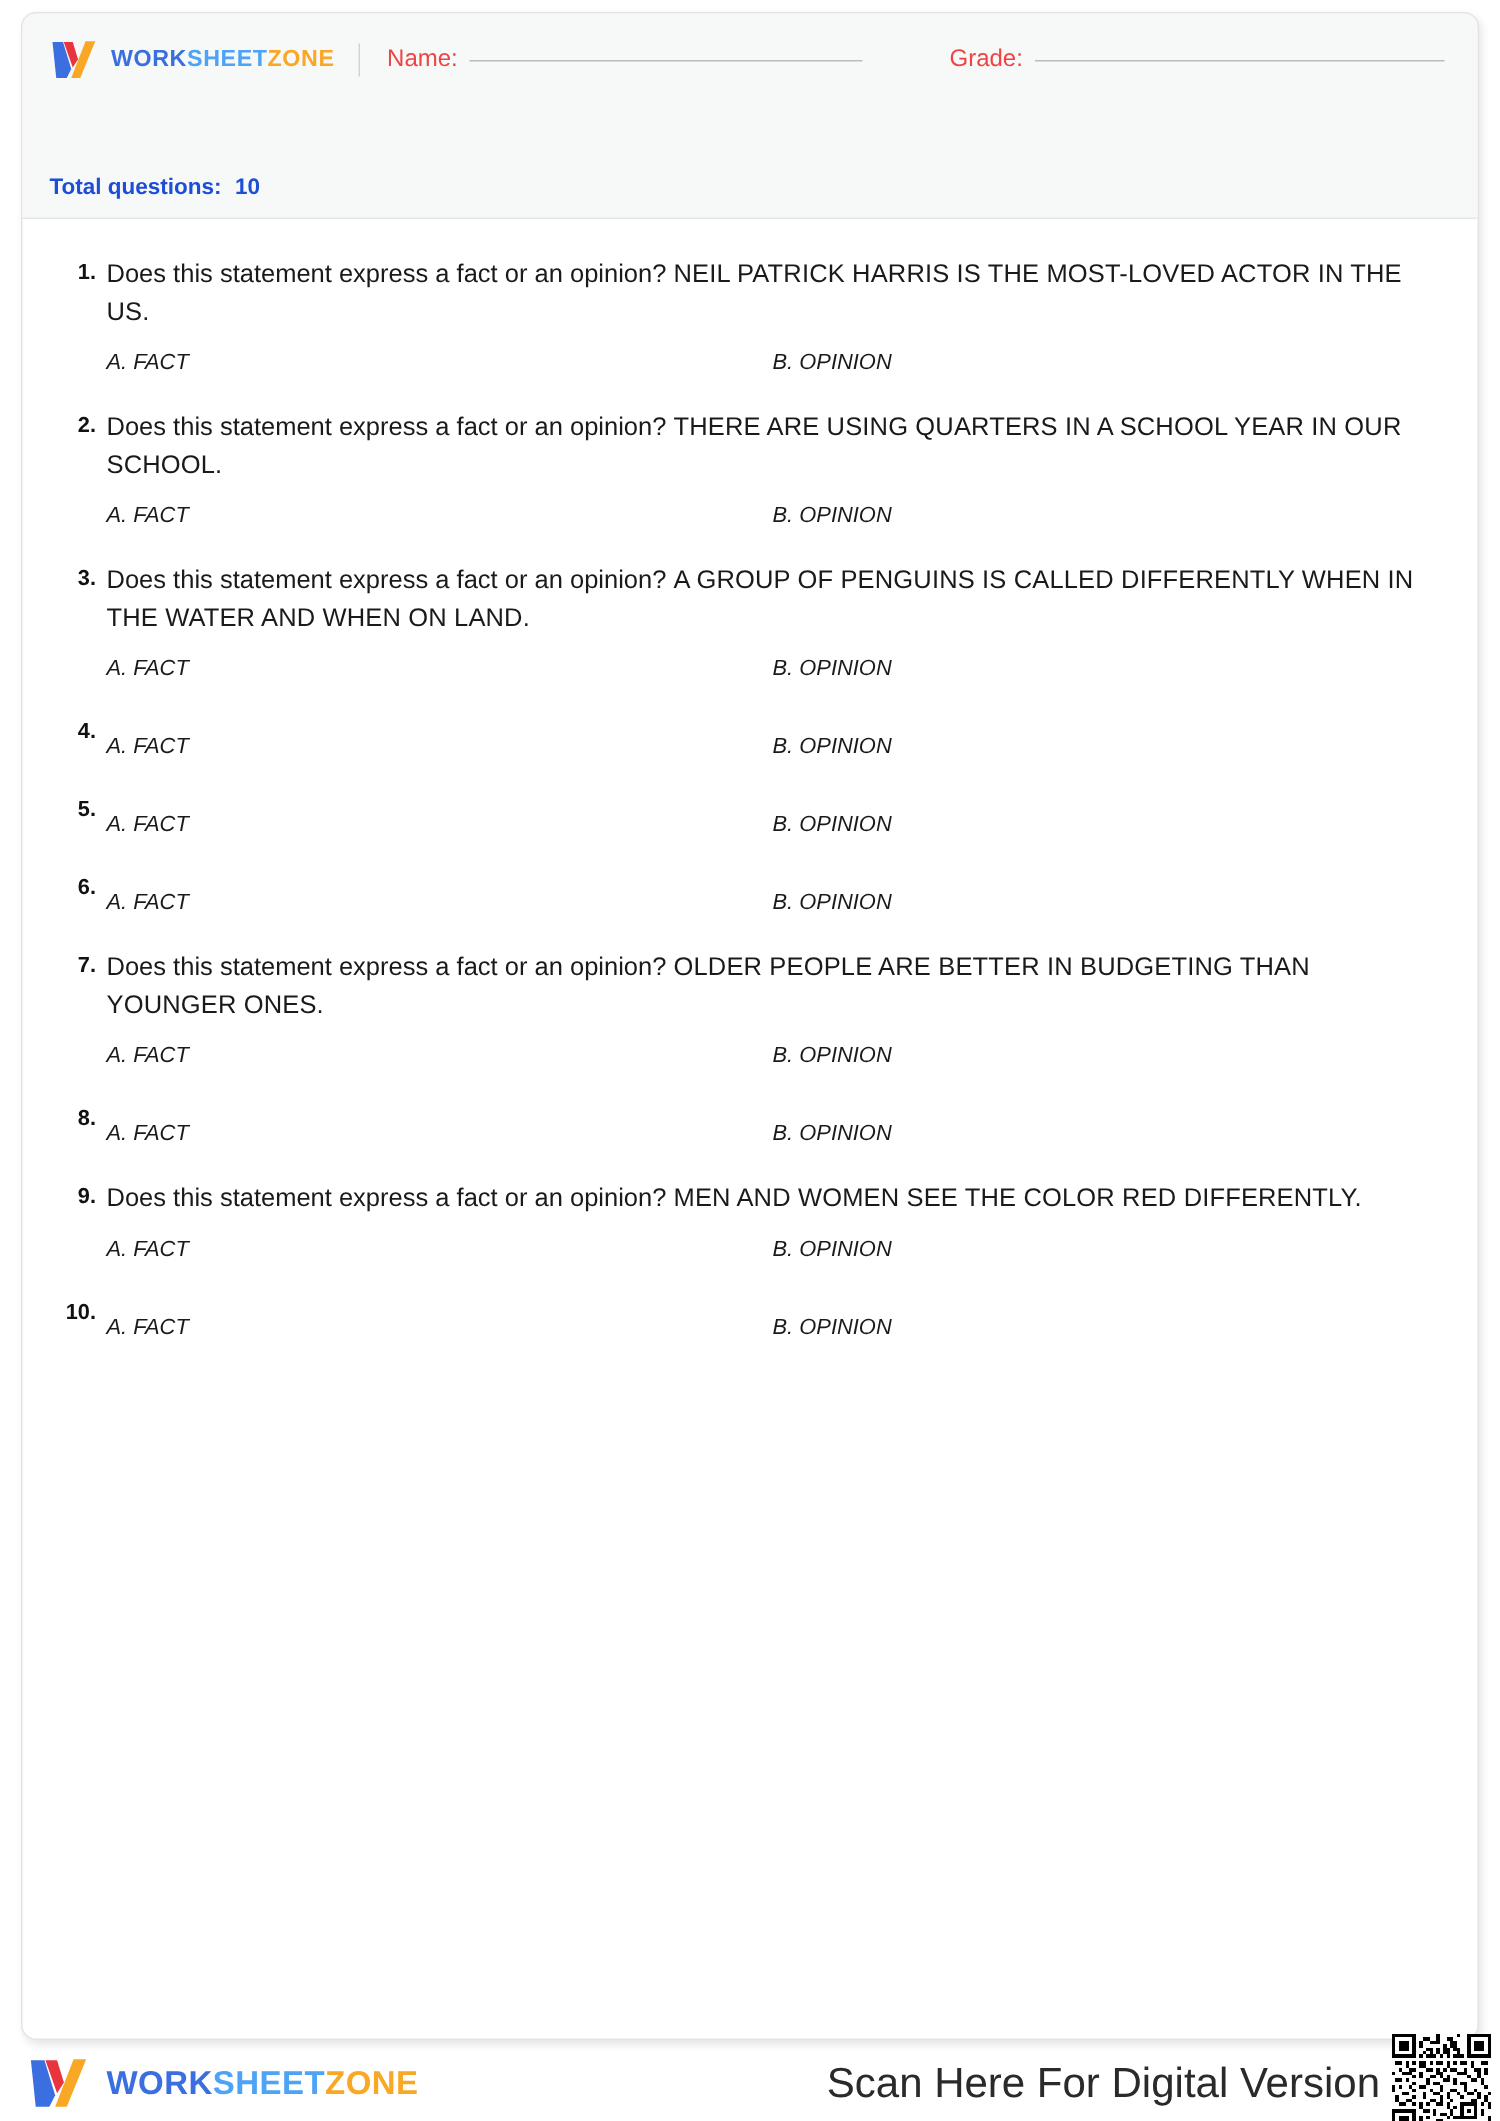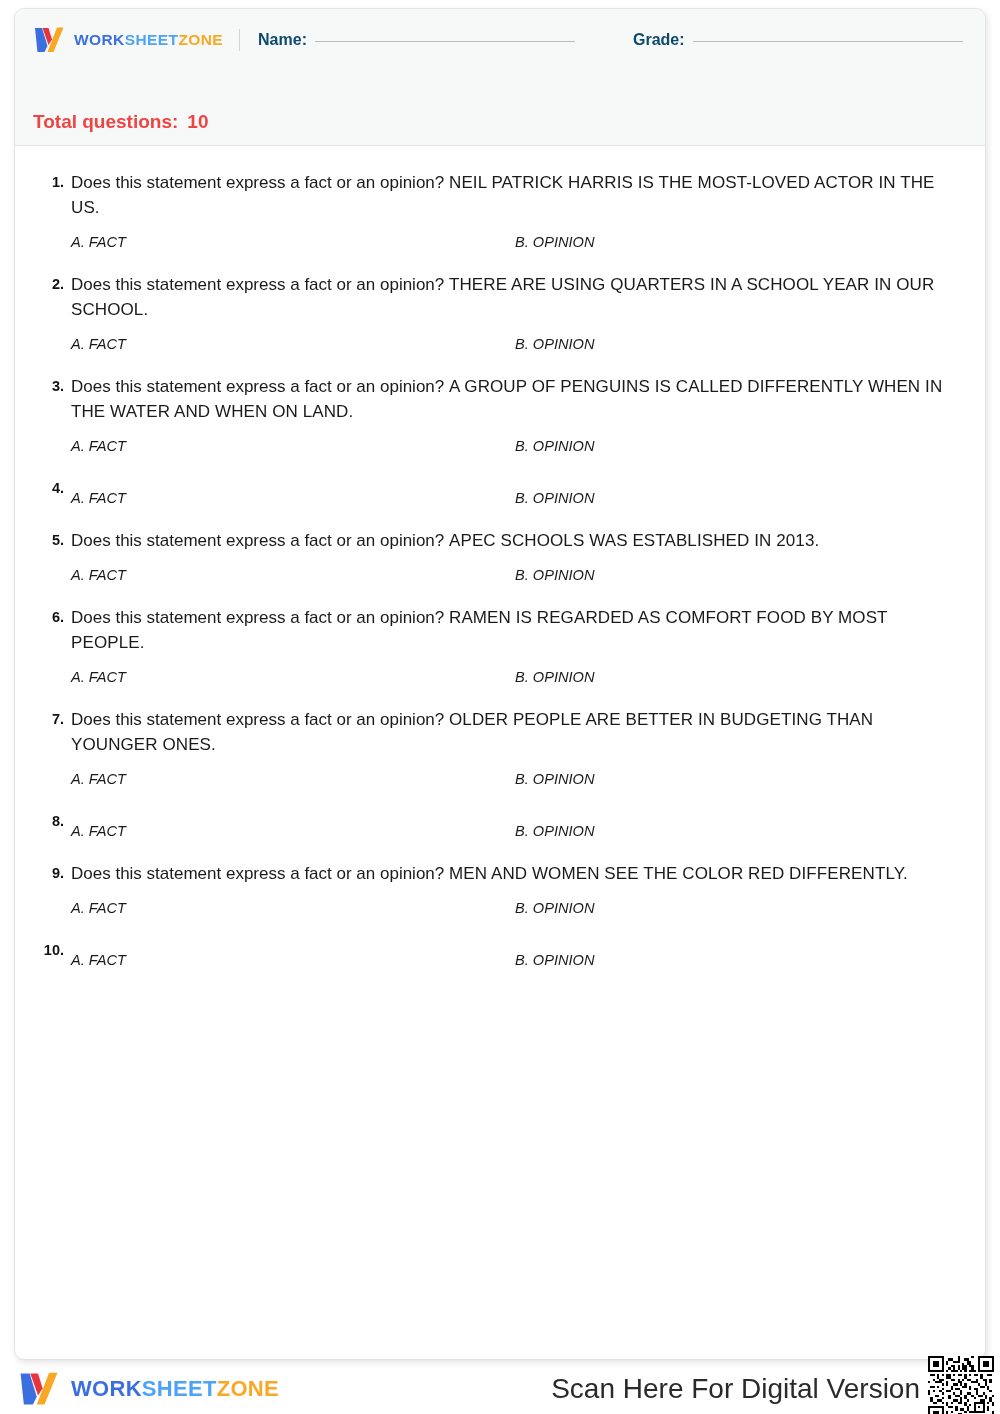--- a/index.html
+++ b/index.html
@@ -74,44 +74,44 @@
   }
 
   .field {
     display: flex;
     align-items: baseline;
     flex: 1 1 auto;
     min-width: 0;
   }
   .field-label {
     font-size: 16px;
-    font-weight: bold;
-    color: #0c4a6e;
+    font-weight: normal;
+    color: #ef4444;
     white-space: nowrap;
     margin-right: 8px;
     text-align: right;
   }
   .field-rule {
     flex: 1 1 auto;
     height: 1px;
     background: #b9bbbd;
     position: relative;
     top: -3px;
   }
   .field-name { max-width: 395px; }
   .field-grade { max-width: 330px; flex: 0 0 330px; margin-left: 58px; }
   .field-grade .field-rule { min-width: 240px; }
 
   .total-row {
     position: absolute;
     left: 18px;
     bottom: 12px;
-    font-size: 19px;
+    font-size: 15px;
     font-weight: bold;
-    color: #ef4444;
+    color: #1d4ed8;
   }
   .total-row .count { margin-left: 9px; }
 
   
   .body {
     padding: 24px 26px 0 26px;
   }
 
   .q {
     display: flex;
@@ -288,38 +288,30 @@
         <div class="q-options">
           <span class="opt-a">A. FACT</span>
           <span class="opt-b">B. OPINION</span>
         </div>
       </div>
     </div>
 
     <div class="q">
       <div class="q-num">5.</div>
       <div class="q-body">
-        <div class="q-text">
-          <span class="prompt">Does this statement express a fact or an opinion?</span>
-          <span class="statement">APEC SCHOOLS WAS ESTABLISHED IN 2013.</span>
-        </div>
         <div class="q-options">
           <span class="opt-a">A. FACT</span>
           <span class="opt-b">B. OPINION</span>
         </div>
       </div>
     </div>
 
     <div class="q">
       <div class="q-num">6.</div>
       <div class="q-body">
-        <div class="q-text">
-          <span class="prompt">Does this statement express a fact or an opinion?</span>
-          <span class="statement">RAMEN IS REGARDED AS COMFORT FOOD BY MOST PEOPLE.</span>
-        </div>
         <div class="q-options">
           <span class="opt-a">A. FACT</span>
           <span class="opt-b">B. OPINION</span>
         </div>
       </div>
     </div>
 
     <div class="q">
       <div class="q-num">7.</div>
       <div class="q-body">

